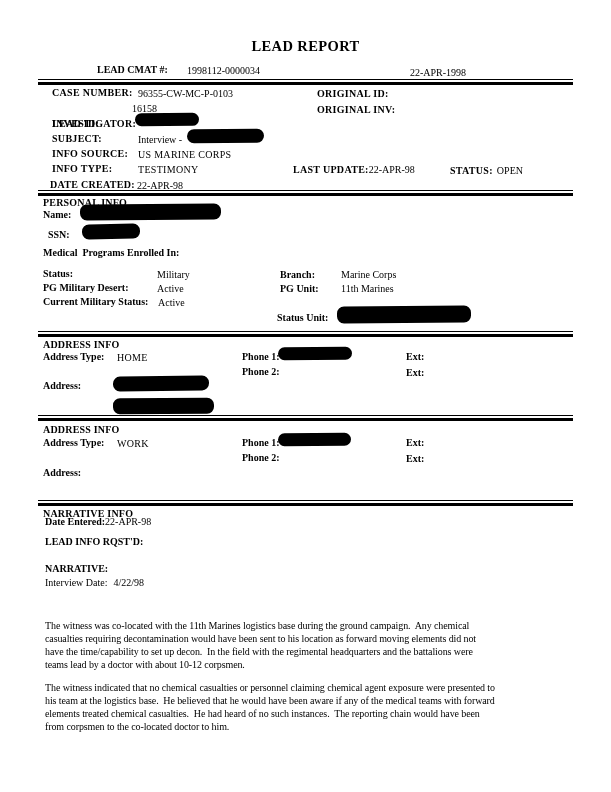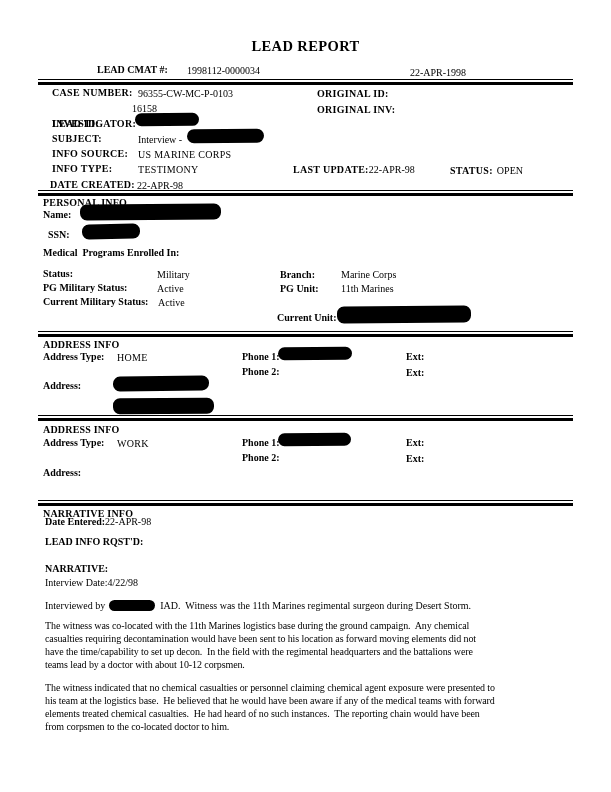--- a/index.html
+++ b/index.html
@@ -89,29 +89,29 @@
   <div class="bar" style="left:80px;top:204px;width:141px;height:16px"></div>
   <span class="abs b" style="left:48px;top:228px">SSN:</span>
   <div class="bar" style="left:82px;top:224px;width:58px;height:15px;transform:rotate(-1deg)"></div>
   <span class="abs b" style="left:43px;top:246px">Medical&nbsp; Programs Enrolled In:</span>
 
   <span class="abs b" style="left:43px;top:267px">Status:</span>
   <span class="abs" style="left:157px;top:268px">Military</span>
   <span class="abs b" style="left:280px;top:268px">Branch:</span>
   <span class="abs" style="left:341px;top:268px">Marine Corps</span>
 
-  <span class="abs b" style="left:43px;top:281px">PG Military Status:</span>
+  <span class="abs b" style="left:43px;top:281px">PG Military Desert:</span>
   <span class="abs" style="left:157px;top:282px">Active</span>
   <span class="abs b" style="left:280px;top:282px">PG Unit:</span>
   <span class="abs" style="left:341px;top:282px">11th Marines</span>
 
   <span class="abs b" style="left:43px;top:295px">Current Military Status:</span>
   <span class="abs" style="left:158px;top:296px">Active</span>
 
-  <span class="abs b" style="left:277px;top:311px">Current Unit:</span>
+  <span class="abs b" style="left:277px;top:311px">Status Unit:</span>
   <div class="bar" style="left:337px;top:306px;width:134px;height:17px"></div>
 
   <div class="divider" style="top:331px"></div>
 
   <span class="abs b" style="left:43px;top:338px;letter-spacing:.2px">ADDRESS INFO</span>
   <span class="abs b" style="left:43px;top:350px">Address Type:</span>
   <span class="abs" style="left:117px;top:351px;letter-spacing:.3px">HOME</span>
   <span class="abs b" style="left:242px;top:350px">Phone 1:</span>
   <div class="bar" style="left:278px;top:347px;width:74px;height:13px"></div>
   <span class="abs b" style="left:406px;top:350px">Ext:</span>
@@ -132,23 +132,22 @@
   <span class="abs b" style="left:242px;top:451px">Phone 2:</span>
   <span class="abs b" style="left:406px;top:452px">Ext:</span>
   <span class="abs b" style="left:43px;top:466px">Address:</span>
 
   <div class="divider" style="top:500px"></div>
 
   <span class="abs b" style="left:43px;top:507px;letter-spacing:.2px">NARRATIVE INFO</span>
   <div class="abs" style="left:45px;top:515px"><span class="b">Date Entered:</span><span>22-APR-98</span></div>
   <span class="abs b" style="left:45px;top:535px">LEAD INFO RQST'D:</span>
   <span class="abs b" style="left:45px;top:562px">NARRATIVE:</span>
-  <div class="abs" style="left:45px;top:576px"><span>Interview Date:</span><span style="">4/22/98</span></div>
+  <div class="abs" style="left:45px;top:576px"><span>Interview Date:</span><span style="margin-left:6px">4/22/98</span></div>
 
-  <div class="abs" style="left:45px;top:599px"><span>Interviewed by</span><span class="bar-inline"></span><span>IAD.&nbsp; Witness was the 11th Marines regimental surgeon during Desert Storm.</span></div>
 
   <div class="para" style="left:45px;top:619px">The witness was co-located with the 11th Marines logistics base during the ground campaign.&nbsp; Any chemical
 casualties requiring decontamination would have been sent to his location as forward moving elements did not
 have the time/capability to set up decon.&nbsp; In the field with the regimental headquarters and the battalions were
 teams lead by a doctor with about 10-12 corpsmen.</div>
 
   <div class="para" style="left:45px;top:681px">The witness indicated that no chemical casualties or personnel claiming chemical agent exposure were presented to
 his team at the logistics base.&nbsp; He believed that he would have been aware if any of the medical teams with forward
 elements treated chemical casualties.&nbsp; He had heard of no such instances.&nbsp; The reporting chain would have been
 from corpsmen to the co-located doctor to him.</div>

